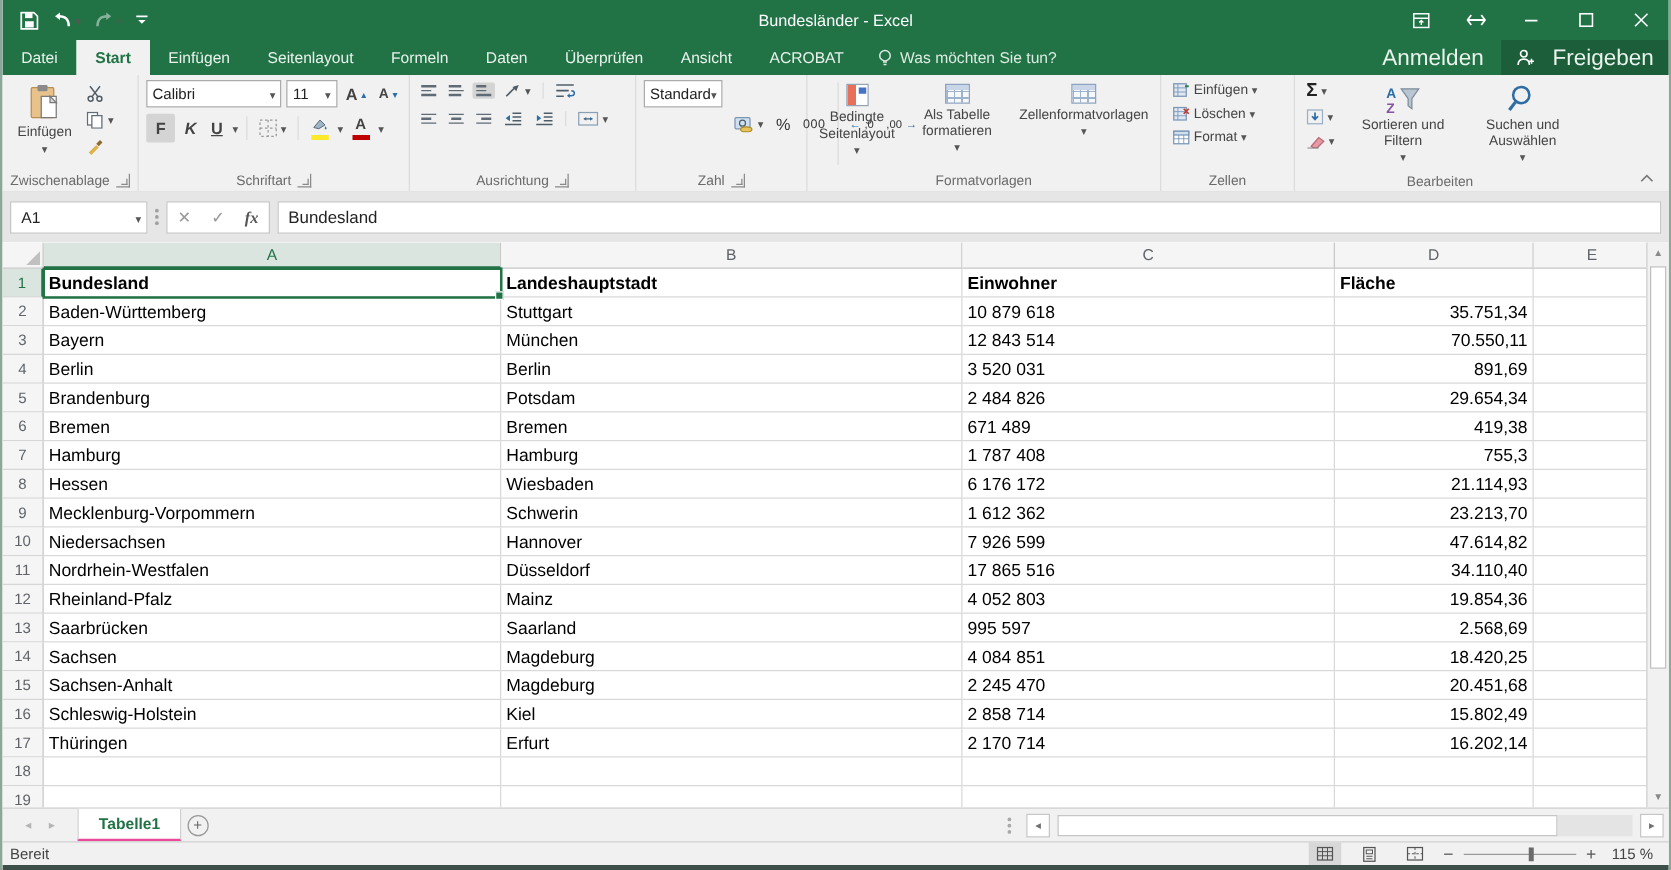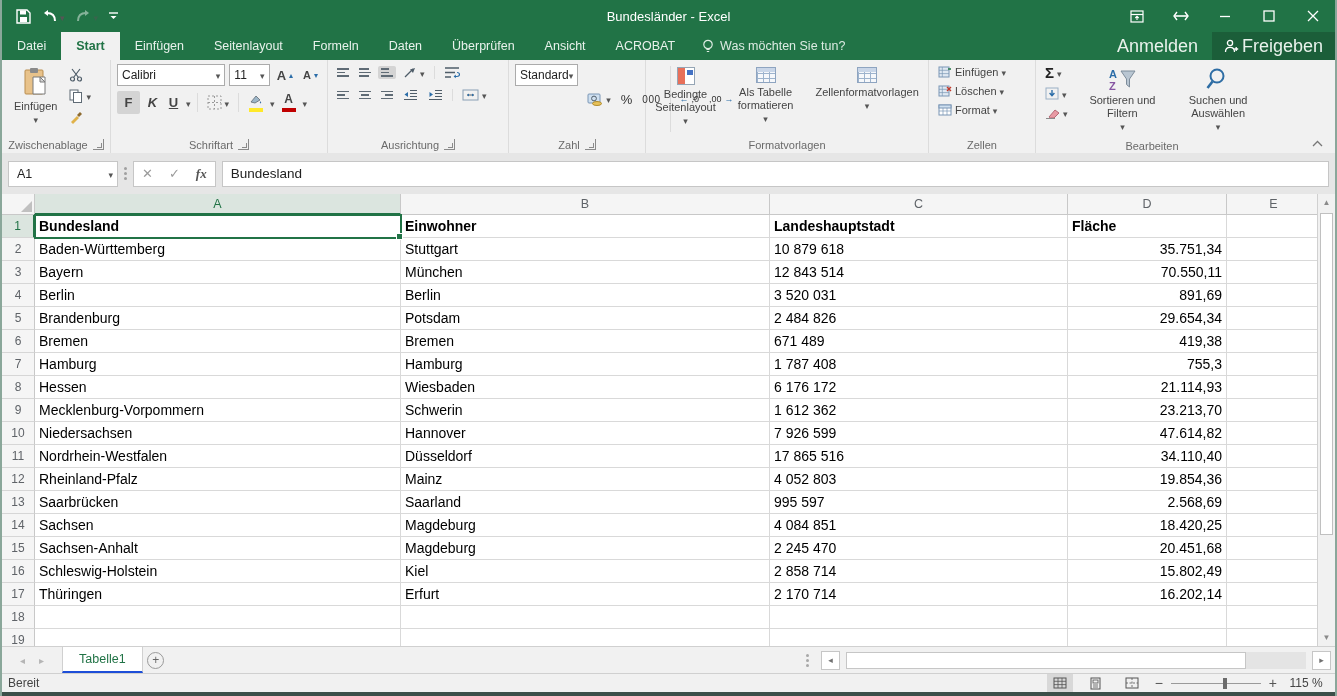--- a/index.html
+++ b/index.html
@@ -17,21 +17,21 @@
   .ttl{position:absolute;left:0;right:0;text-align:center;font-size:13px;pointer-events:none;}
   .wincontrols{position:absolute;right:0;top:0;height:32px;display:flex;align-items:stretch;}
   .wbtn{width:44px;display:flex;align-items:center;justify-content:center;cursor:pointer;}
   
   .tabrow{position:absolute;left:0;top:32px;right:0;height:28px;background:#217346;display:flex;align-items:stretch;color:#e9f2ec;font-size:12.5px;}
   .rtab{padding:0 15px;display:flex;align-items:center;cursor:pointer;white-space:nowrap;}
   .rtab.active{background:#f1f1f1;color:#217346;font-weight:bold;}
   .assist{display:flex;align-items:center;gap:6px;padding:0 12px;color:#dcebe2;cursor:text;}
   .trright{margin-left:auto;display:flex;align-items:stretch;font-size:18px;}
   .signin{display:flex;align-items:center;padding:0 14px;cursor:pointer;}
-  .share{display:flex;align-items:center;gap:3px;padding:0 12px;background:rgba(0,0,0,.18);cursor:pointer;}
+  .share{display:flex;align-items:center;gap:14px;padding:0 12px;background:rgba(0,0,0,.18);cursor:pointer;}
   
   .ribbon{position:absolute;left:0;top:60px;right:0;height:93px;background:#f1f1f1;border-bottom:1px solid #d2d0ce;display:flex;align-items:stretch;font-size:11px;color:#444;}
   .rgroup{display:flex;flex-direction:column;border-right:1px solid #dcdcdc;padding:2px 2px 0 2px;}
   .rgc{flex:1;display:flex;align-items:flex-start;padding:2px 4px;gap:3px;}
   .rgl{height:17px;display:flex;align-items:center;justify-content:center;gap:5px;color:#6a6a6a;font-size:11px;}
   .launcher{width:10px;height:10px;border-right:1px solid #8a8a8a;border-bottom:1px solid #8a8a8a;position:relative;display:inline-block;}
   .launcher::after{content:"";position:absolute;right:1px;bottom:1px;width:4px;height:4px;border-right:1px solid #8a8a8a;border-bottom:1px solid #8a8a8a;}
   .bigbtn{display:flex;flex-direction:column;align-items:center;justify-content:flex-start;padding:3px 6px;border-radius:2px;cursor:pointer;text-align:center;line-height:13px;}
   .bigbtn .cap{margin-top:3px;}
   .caretonly::after{content:"▾";font-size:9px;color:#555;}
@@ -79,21 +79,21 @@
   .cell.num{justify-content:flex-end;}
   .selbox{position:absolute;border:2px solid #217346;pointer-events:none;}
   .selbox .handle{position:absolute;right:-3px;bottom:-3px;width:5px;height:5px;background:#217346;border:1px solid #fff;}
   .vscroll{position:absolute;right:0;top:194px;width:18px;height:452px;background:#f1f1f1;border-left:1px solid #d0d0d0;box-sizing:border-box;}
   .varrow{height:17px;display:flex;align-items:center;justify-content:center;color:#8a8a8a;font-size:8px;cursor:pointer;}
   .vthumb{position:absolute;left:2px;right:2px;top:19px;height:320px;background:#fff;border:1px solid #c0c0c0;cursor:grab;}
   
   .sheetbar{position:absolute;left:0;top:646px;right:0;height:27px;background:#f1f1f1;border-top:1px solid #d0d0d0;display:flex;align-items:stretch;font-size:12.5px;color:#555;box-sizing:border-box;}
   .snav{display:flex;align-items:center;gap:14px;padding:0 18px;color:#b5b5b5;}
   .snav span{cursor:pointer;font-size:10px;}
-  .stab{display:flex;align-items:center;padding:0 16px;background:#fff;color:#217346;font-weight:normal;border-right:1px solid #d0d0d0;border-left:1px solid #d0d0d0;border-bottom:2px solid #1d4ed8;cursor:pointer;box-sizing:border-box;}
+  .stab{display:flex;align-items:center;padding:0 16px;background:#fff;color:#217346;font-weight:bold;border-right:1px solid #d0d0d0;border-left:1px solid #d0d0d0;border-bottom:2px solid #ec4899;cursor:pointer;box-sizing:border-box;}
   .addsheet{width:26px;display:flex;align-items:center;justify-content:center;cursor:pointer;}
   .addsheet i{width:15px;height:15px;border:1px solid #9a9a9a;border-radius:50%;display:flex;align-items:center;justify-content:center;font-style:normal;color:#666;font-size:12px;line-height:1;}
   .hscrollzone{margin-left:auto;display:flex;align-items:center;gap:6px;padding-right:4px;}
   .hgrip{display:flex;flex-direction:column;gap:2px;margin-right:6px;}
   .hgrip i{width:3px;height:3px;border-radius:50%;background:#a8a8a8;display:block;}
   .harrow{width:17px;height:17px;background:#fff;border:1px solid #c6c6c6;display:flex;align-items:center;justify-content:center;color:#707070;font-size:9px;cursor:pointer;}
   .htrack{width:460px;height:17px;background:#e4e4e4;position:relative;}
   .hthumb{position:absolute;left:0;top:0;height:17px;width:400px;background:#fff;border:1px solid #c6c6c6;box-sizing:border-box;cursor:grab;}
   
   .statusbar{position:absolute;left:0;top:673px;right:0;height:19px;background:#f1f1f1;border-top:1px solid #d0d0d0;display:flex;align-items:center;font-size:12px;color:#444;box-sizing:border-box;}
@@ -561,22 +561,22 @@
 <div class="gridwrap">
   <div class="grid" id="grid" style="grid-template-columns: 33px 366px 369px 298px 159px 94px;">
       <div class="corner"></div>
       <div class="hcell sel">A</div>
       <div class="hcell">B</div>
       <div class="hcell">C</div>
       <div class="hcell">D</div>
       <div class="hcell">E</div>
       <div class="rhdr sel">1</div>
       <div class="cell hdr">Bundesland</div>
+      <div class="cell hdr">Landeshauptstadt</div>
       <div class="cell hdr">Einwohner</div>
-      <div class="cell hdr">Landeshauptstadt</div>
       <div class="cell hdr">Fläche</div>
       <div class="cell hdr"></div>
       <div class="rhdr">2</div>
       <div class="cell">Baden-Württemberg</div>
       <div class="cell">Stuttgart</div>
       <div class="cell">10 879 618</div>
       <div class="cell num">35.751,34</div>
       <div class="cell"></div>
       <div class="rhdr">3</div>
       <div class="cell">Bayern</div>

